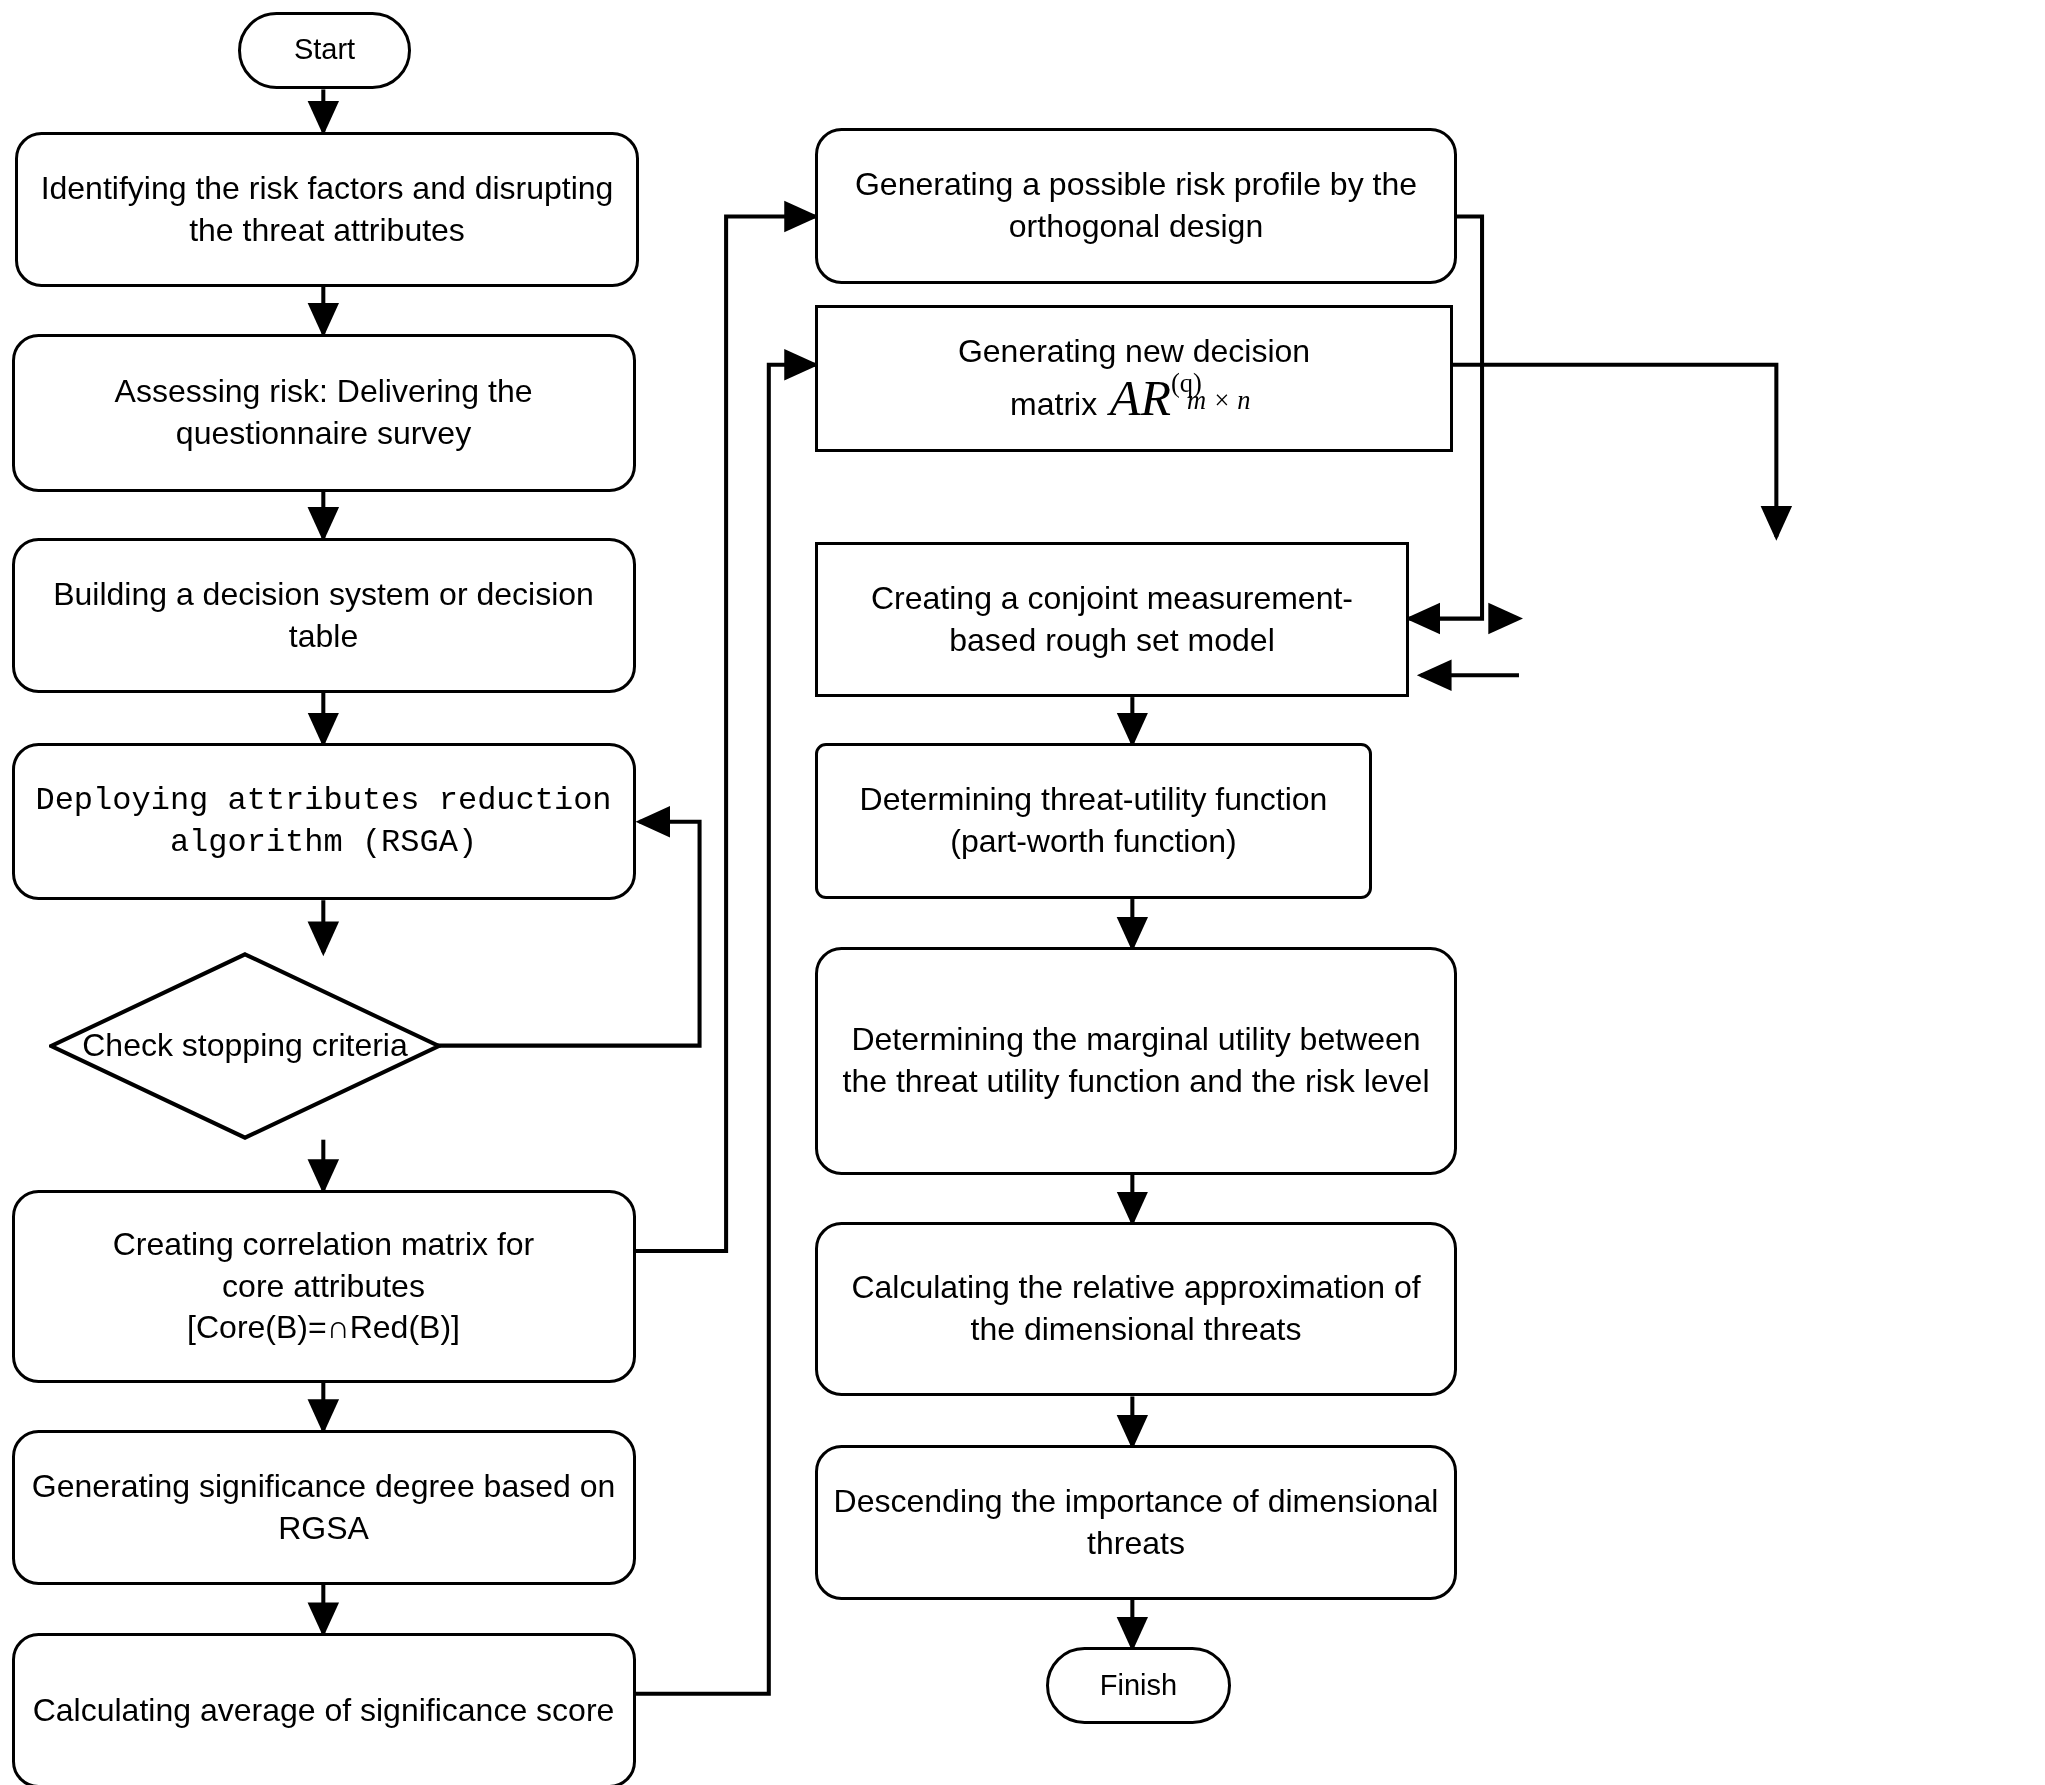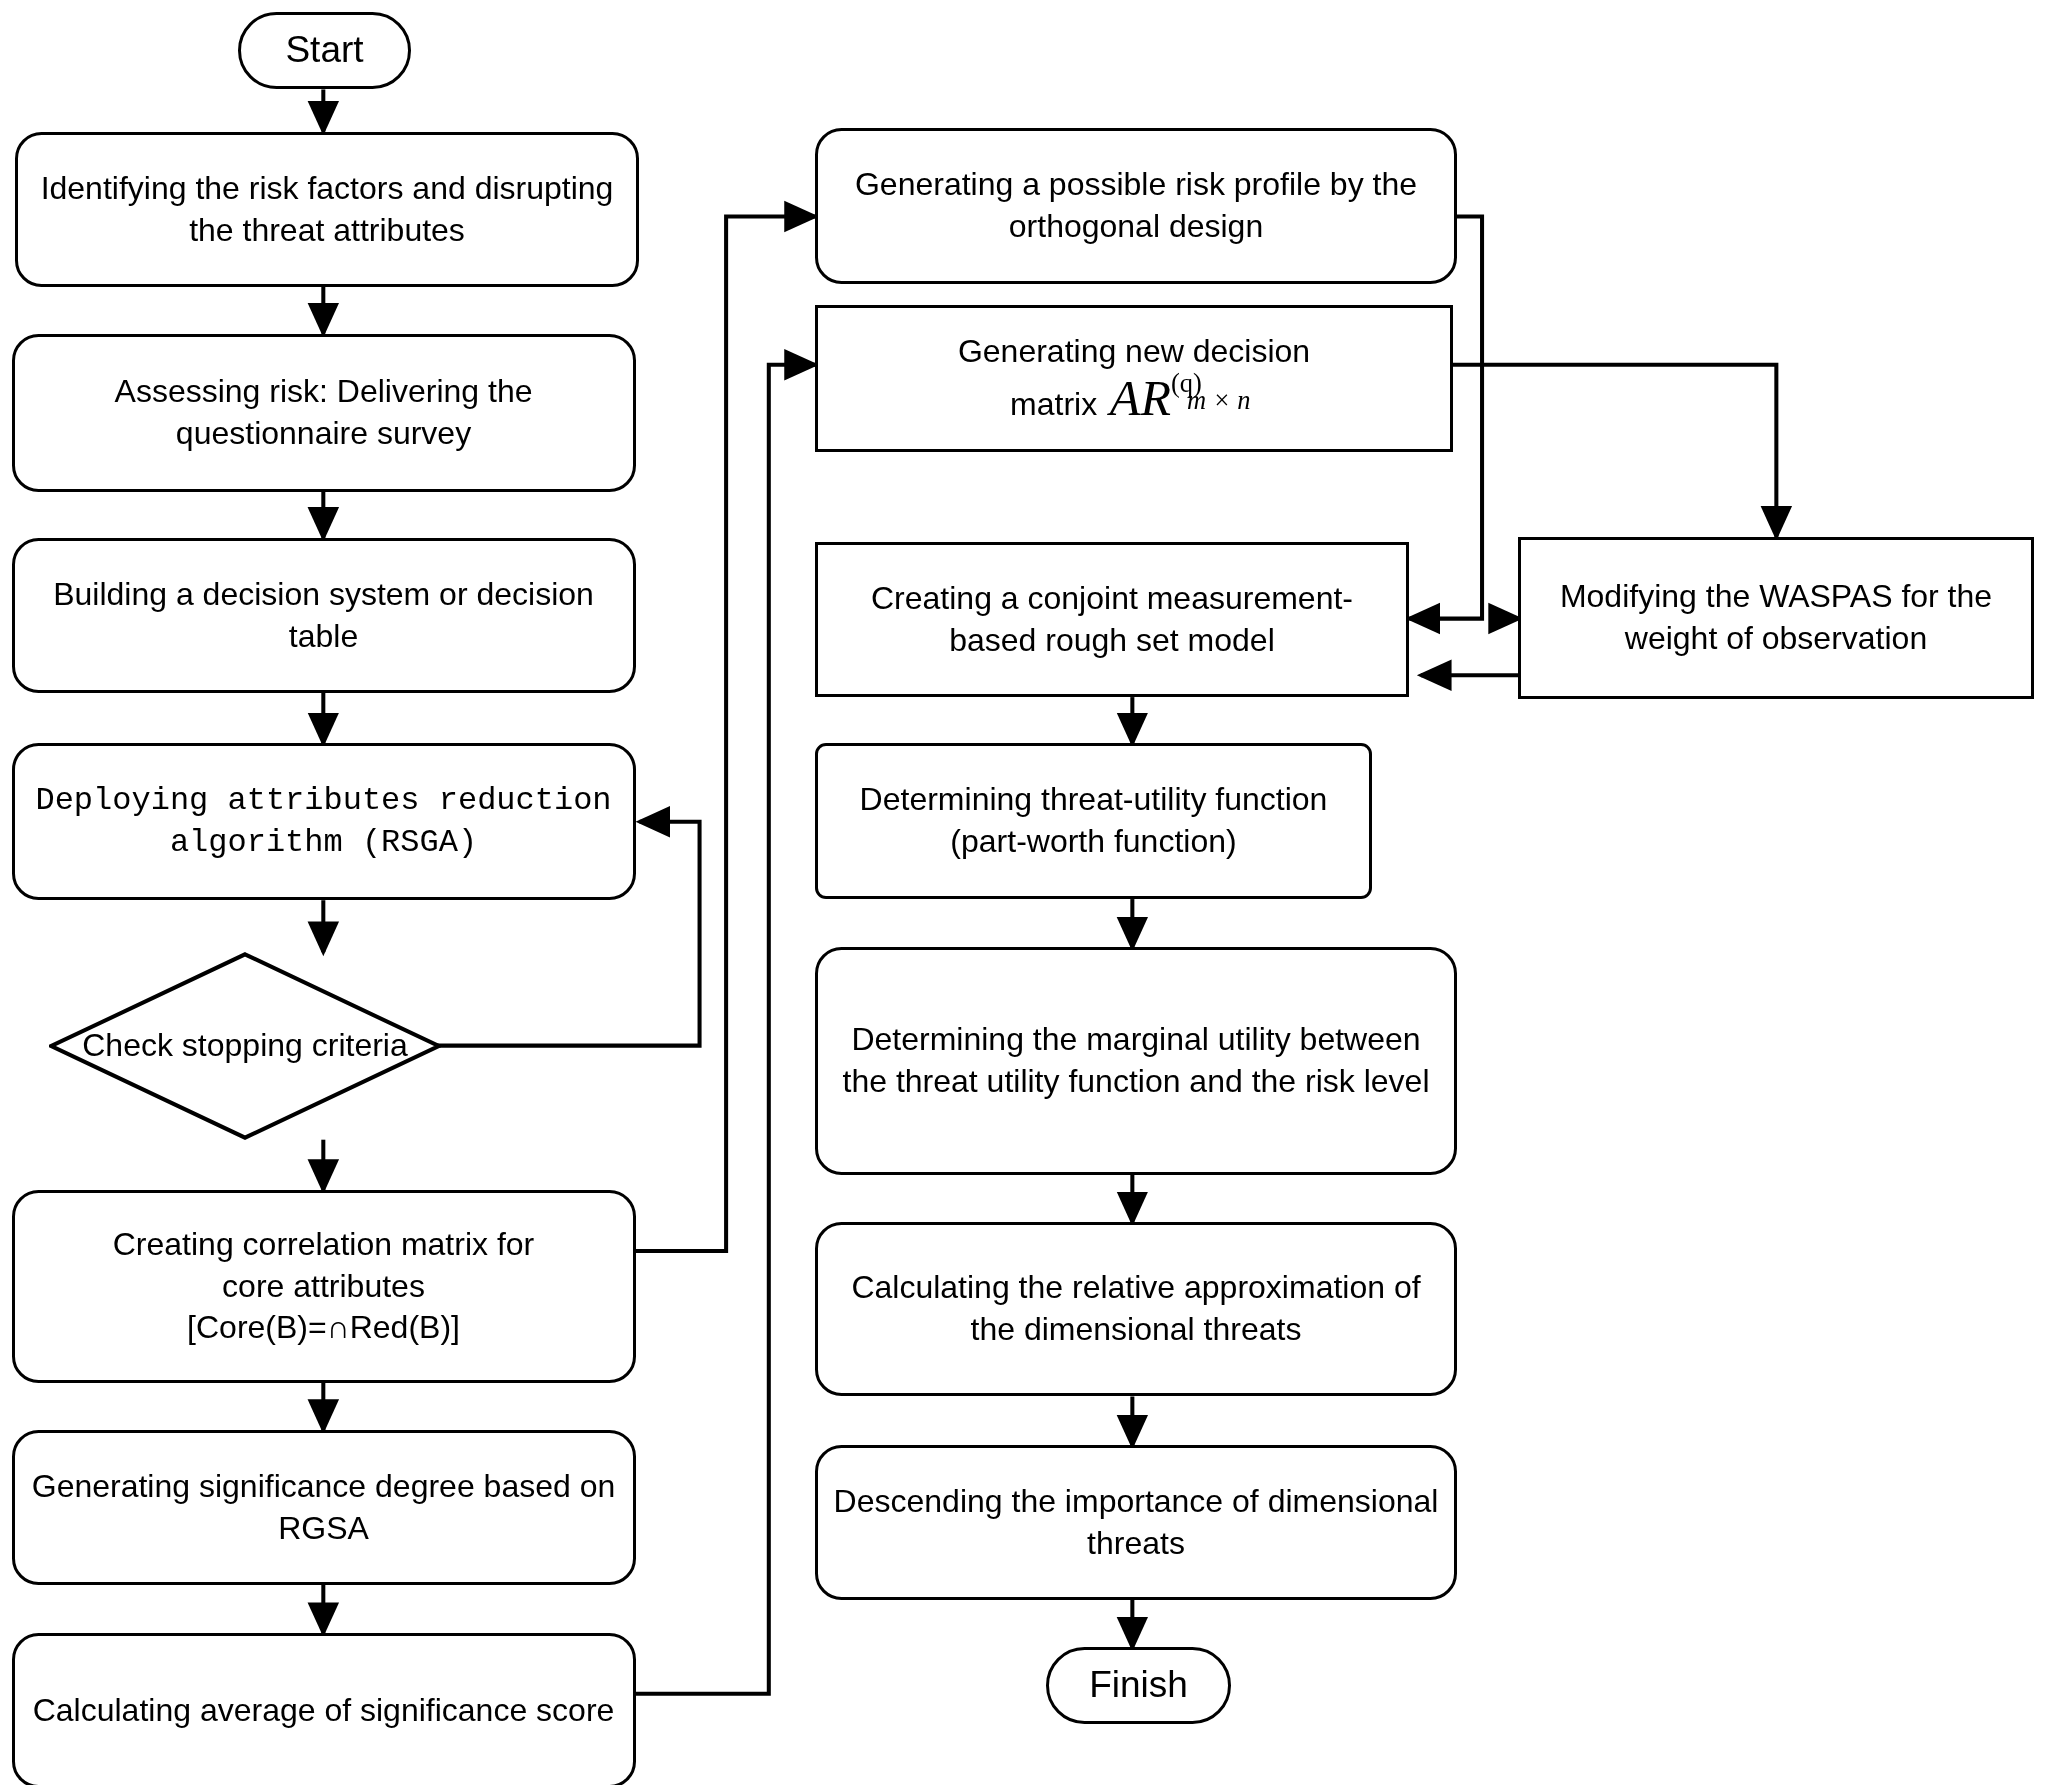--- a/index.html
+++ b/index.html
@@ -23,21 +23,21 @@
     border:3.5px solid #000;
     background:#ffffff;
     display:flex;
     align-items:center;
     justify-content:center;
     text-align:center;
     line-height:1.30;
     font-size:32px;
     padding:3.5px 10.4px;
   }
-  .pill { border-radius:576px; font-size:37px; }
+  .pill { border-radius:576px; font-size:29px; }
   .round { border-radius:26.5px; }
   .sharp { border-radius:0; }
   .diamond {
     position:absolute;
     display:flex;
     align-items:center;
     justify-content:center;
     text-align:center;
     font-size:32px;
     line-height:1.30;
@@ -163,23 +163,20 @@
     <span class="mathbox">
       <span class="mlead">matrix</span>
       <span style="display:inline-block;width:12.7px;"></span>
       <span class="mi">
         <span>AR</span><sup>(q)</sup><sub>m × n</sub>
       </span>
       <span style="display:inline-block;width:87px;"></span>
     </span>
   </div>
 
-  <div class="node sharp" style="left:1518px; top:537px; width:516px; height:162px;">
-    <span>Modifying the WASPAS for the weight of observation</span>
-  </div>
 
   <div class="node sharp" style="left:815px; top:542px; width:594px; height:155px;">
     <span>Creating a conjoint measurement-based rough set model</span>
   </div>
 
   <div class="node round" style="left:815px; top:743px; width:557px; height:156px;border-radius:11px;">
     <span>Determining threat-utility function (part-worth function)</span>
   </div>
 
   <div class="node round" style="left:815px; top:947px; width:642px; height:228px;">

